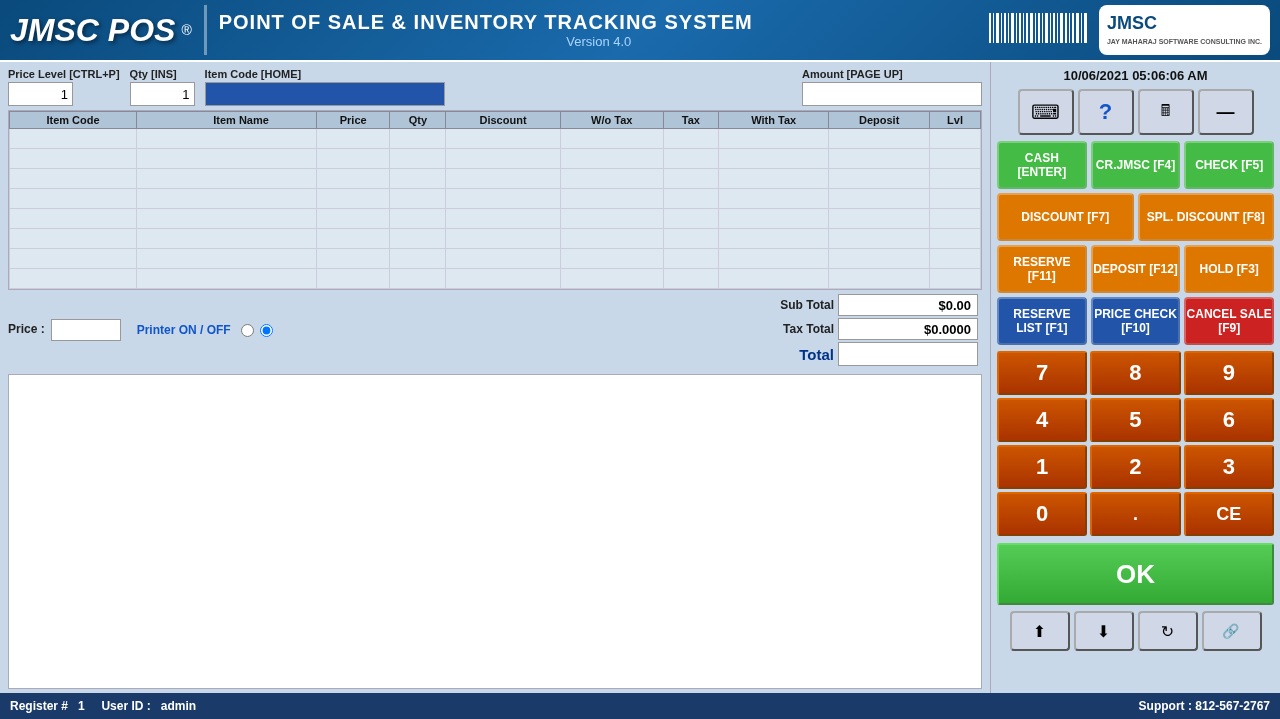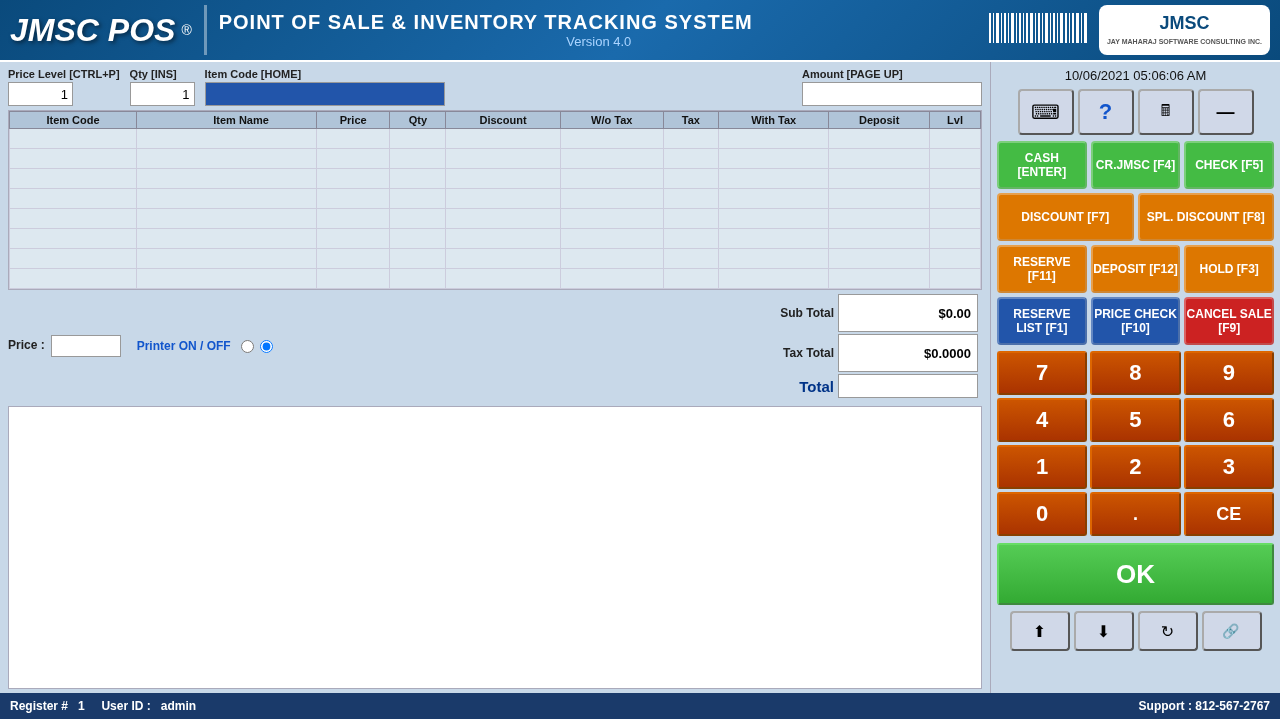--- a/index.html
+++ b/index.html
@@ -20,21 +20,21 @@
     #header-divider { width: 3px; height: 50px; background: rgba(255,255,255,0.4); margin: 0 12px; }
     #header-title-block { flex: 1; }
     #header-title { font-size: 20px; font-weight: bold; color: white; letter-spacing: 1px; }
     #header-version { font-size: 13px; color: #aad4ff; text-align: center; }
     #barcode-area { margin: 0 10px; }
     #logo-img-area {
       background: white; border-radius: 8px; padding: 4px 8px;
       display: flex; align-items: center; justify-content: center;
       min-width: 120px; height: 50px;
     }
-    #logo-img-text { font-size: 11px; color: #0a4a7c; font-weight: bold; text-align: center; line-height: 1.2; }
+    #logo-img-text { font-size: 11px; color: #0a4a7c; font-weight: bold; text-align: left; line-height: 1.2; }
 
     
     #main { display: flex; flex: 1; }
 
     
     #left-panel { flex: 1; display: flex; flex-direction: column; background: #c8d8e8; }
 
     
     #controls-row {
       display: flex; align-items: flex-start; padding: 6px 8px 4px 8px; gap: 10px;
@@ -70,36 +70,36 @@
     #count-label { font-size: 12px; font-weight: bold; color: #222; margin-right: 6px; }
     #count-input { width: 70px; height: 22px; border: 1px solid #999; background: white; }
     #printer-label { font-size: 12px; font-weight: bold; color: #1155cc; margin-left: 16px; margin-right: 10px; }
     #printer-radios { display: flex; gap: 6px; align-items: center; }
     .radio-btn { cursor: pointer; }
 
     
     #totals-area { margin-left: auto; display: flex; flex-direction: column; gap: 2px; padding-right: 4px; }
     .total-row { display: flex; align-items: center; gap: 4px; }
     .total-lbl { font-size: 12px; font-weight: bold; color: #222; text-align: right; width: 90px; }
-    .total-val { width: 140px; height: 38px; border: 1px solid #999; background: white; text-align: right; padding: 2px 6px; font-size: 13px; font-weight: bold; }
+    .total-val { width: 140px; height: 22px; border: 1px solid #999; background: white; text-align: right; padding: 2px 6px; font-size: 13px; font-weight: bold; }
     #total-lbl-big { font-size: 15px; font-weight: bold; color: #003388; }
     #total-val-big { width: 140px; height: 24px; border: 1px solid #999; background: white; text-align: right; padding: 2px 6px; font-size: 14px; font-weight: bold; }
 
     
     #notes-area { margin: 4px 8px; background: white; border: 1px solid #aab; flex: 1; min-height: 230px; }
 
     
     #right-panel {
       width: 290px; background: #c8d8e8; display: flex; flex-direction: column;
       padding: 4px 6px; gap: 4px; border-left: 1px solid #aab;
     }
 
     
     #datetime-bar {
-      text-align: center; font-size: 13px; font-weight: normal; color: #111;
+      text-align: center; font-size: 13px; font-weight: bold; color: #111;
       padding: 2px 0;
     }
 
     
     #icon-row { display: flex; gap: 4px; justify-content: center; margin-bottom: 2px; }
     .icon-btn {
       width: 56px; height: 46px; background: #d0d8e8; border: 2px outset #aaa;
       display: flex; align-items: center; justify-content: center;
       cursor: pointer; font-size: 20px; border-radius: 4px;
     }

